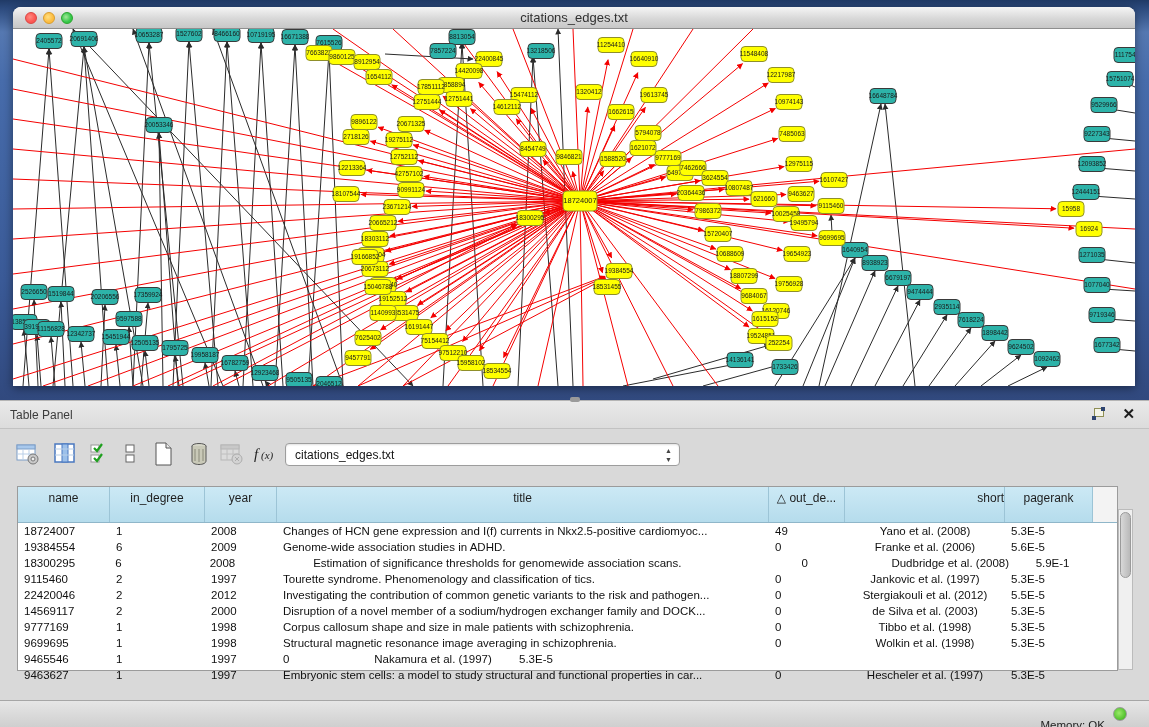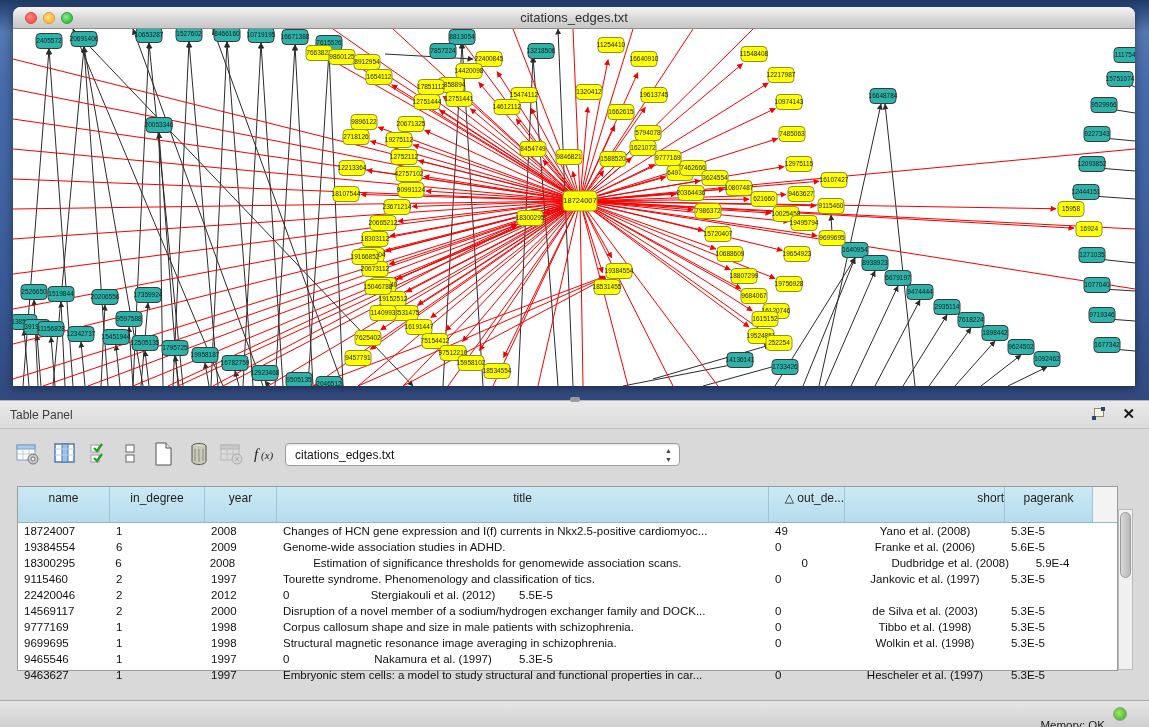--- a/index.html
+++ b/index.html
@@ -893,21 +893,21 @@
       <span class="steppers">▲<br>▼</span>
     </span>
   </div>
 
   <div class="tablewrap">
     <div class="thead" id="thead">
         <div class="th" style="width: 92px;">name</div>
         <div class="th" style="width: 95px;">in_degree</div>
         <div class="th" style="width: 72px;">year</div>
         <div class="th" style="width: 492px;">title</div>
-        <div class="th" style="width: 76px; text-align: right;">△ out_de...</div>
+        <div class="th" style="width: 76px;">△ out_de...</div>
         <div class="th" style="width: 160px; text-align: right;">short</div>
         <div class="th" style="width: 88px;">pagerank</div>
         <div class="th filler" style="flex: 1 1 0%;"></div>
       </div>
     <div id="tbody">
         <div class="trow">
           <div class="td" style="width: 92px;">18724007</div>
           <div class="td" style="width: 95px;">1</div>
           <div class="td" style="width: 72px;">2008</div>
           <div class="td" style="width: 492px;">Changes of HCN gene expression and I(f) currents in Nkx2.5-positive cardiomyoc...</div>
@@ -924,35 +924,36 @@
           <div class="td center" style="width: 160px;">Franke et al. (2006)</div>
           <div class="td" style="width: 88px;">5.6E-5</div>
         </div>
         <div class="trow">
           <div class="td" style="width: 92px;">18300295</div>
           <div class="td" style="width: 95px;">6</div>
           <div class="td" style="width: 72px;">2008</div>
           <div class="td" style="width: 492px; margin-left: 32px;">Estimation of significance thresholds for genomewide association scans.</div>
           <div class="td" style="width: 76px;">0</div>
           <div class="td center" style="width: 160px;">Dudbridge et al. (2008)</div>
-          <div class="td" style="width: 88px;">5.9E-4</div>
+          <div class="td" style="width: 88px;">5.9E-1</div>
         </div>
         <div class="trow">
           <div class="td" style="width: 92px;">9115460</div>
           <div class="td" style="width: 95px;">2</div>
           <div class="td" style="width: 72px;">1997</div>
           <div class="td" style="width: 492px;">Tourette syndrome. Phenomenology and classification of tics.</div>
           <div class="td" style="width: 76px;">0</div>
           <div class="td center" style="width: 160px;">Jankovic et al. (1997)</div>
           <div class="td" style="width: 88px;">5.3E-5</div>
         </div>
         <div class="trow">
           <div class="td" style="width: 92px;">22420046</div>
           <div class="td" style="width: 95px;">2</div>
           <div class="td" style="width: 72px;">2012</div>
+          <div class="td" style="width: 492px;">Investigating the contribution of common genetic variants to the risk and pathogen...</div>
           <div class="td" style="width: 76px;">0</div>
           <div class="td center" style="width: 160px;">Stergiakouli et al. (2012)</div>
           <div class="td" style="width: 88px;">5.5E-5</div>
         </div>
         <div class="trow">
           <div class="td" style="width: 92px;">14569117</div>
           <div class="td" style="width: 95px;">2</div>
           <div class="td" style="width: 72px;">2000</div>
           <div class="td" style="width: 492px;">Disruption of a novel member of a sodium/hydrogen exchanger family and DOCK...</div>
           <div class="td" style="width: 76px;">0</div>

